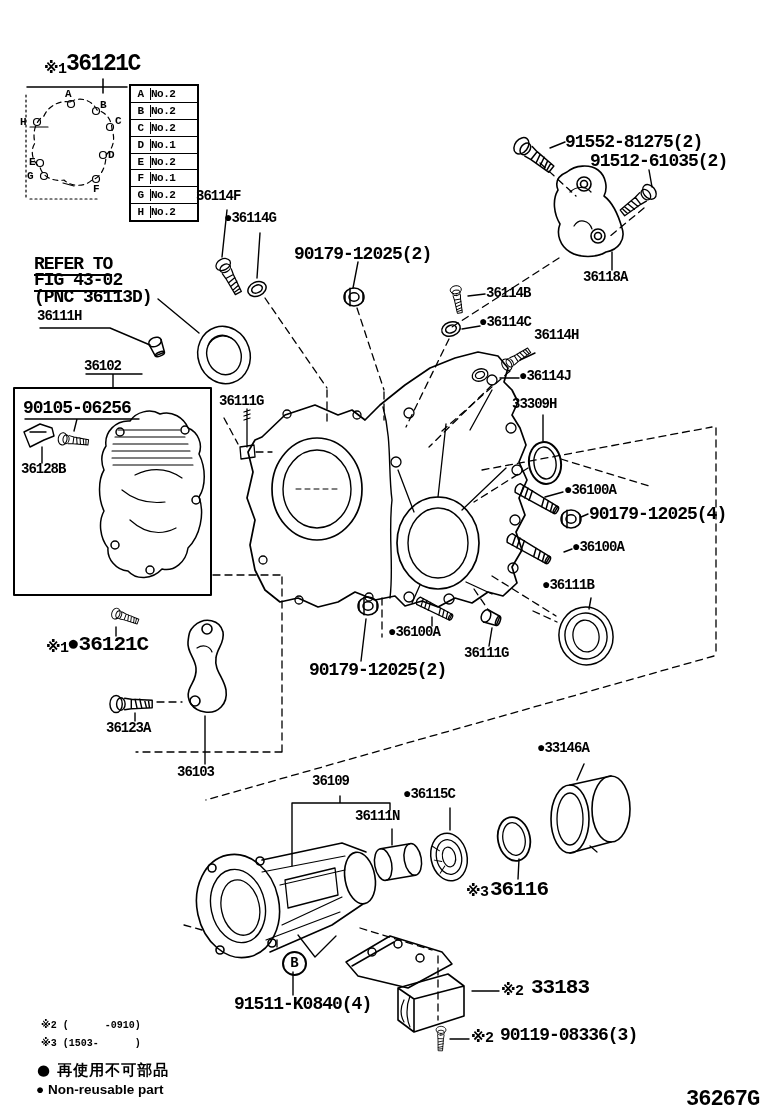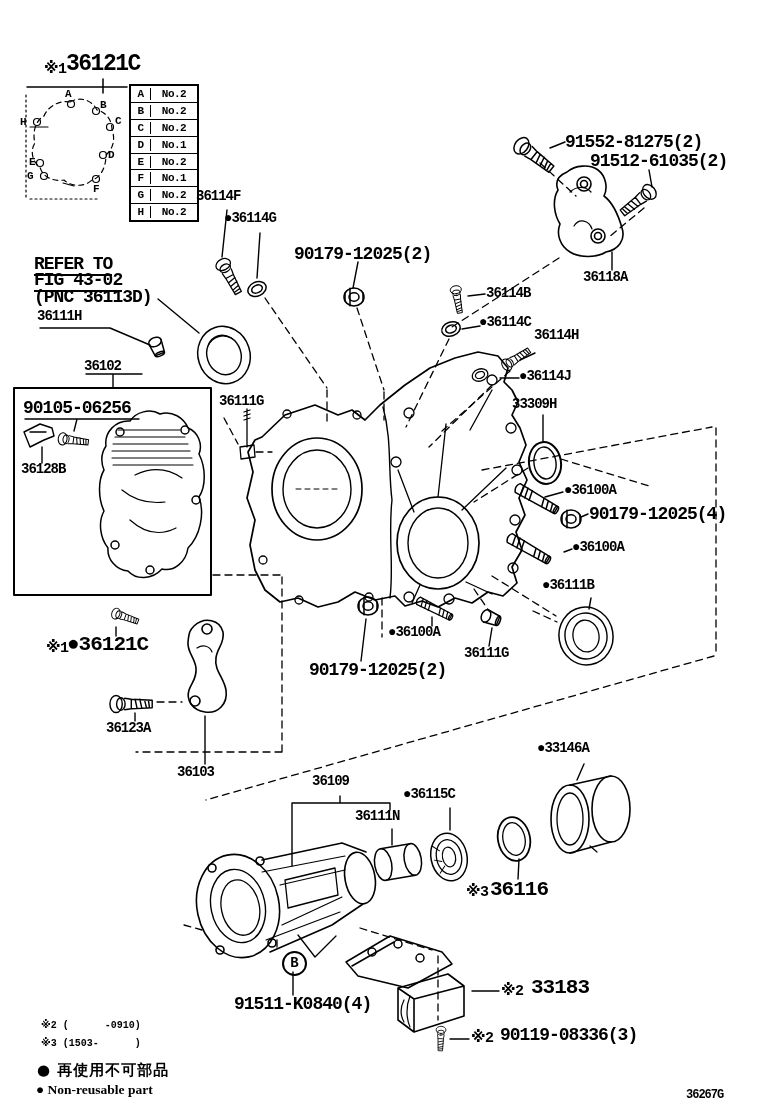--- a/index.html
+++ b/index.html
@@ -7,30 +7,30 @@
          font-family:"Liberation Mono","DejaVu Sans Mono",monospace;color:#000}
   .art{position:absolute;left:0;top:0}
   .lbl{position:absolute;font-weight:bold;font-size:14px;line-height:1;letter-spacing:-1px;
        white-space:pre;font-family:"Liberation Mono","DejaVu Sans",monospace;color:#000}
   .s18{font-size:18px}
   .s21{font-size:21px}
   .s23{font-size:23px;letter-spacing:-1.5px}
   .pre{font-size:15px;letter-spacing:-0.5px}
   .note{font-size:10px;letter-spacing:0}
   .jp{font-size:15px;font-family:"DejaVu Sans",sans-serif;letter-spacing:1px}
-  .en{font-size:13.5px;font-family:Liberation Serif, serif;letter-spacing:0}
+  .en{font-size:13.5px;font-family:Liberation Sans, sans-serif;letter-spacing:0}
   .u{border-bottom:2px solid #000;padding-bottom:1px}
   .circ{position:absolute;width:21px;height:21px;border:2px solid #000;border-radius:50%;
         text-align:center;line-height:21px;font-weight:bold;font-size:14px}
   .inset-table{position:absolute;left:129px;top:84px;width:66px;border:2px solid #000}
   .itr{display:flex;height:15.9px;align-items:center;border-bottom:1px solid #000;
        font-weight:bold;font-size:11px;letter-spacing:-0.5px}
   .itr:last-child{border-bottom:none}
   .itk{width:19px;text-align:center;border-right:1.5px solid #000}
-  .itv{flex:1;text-align:center}
+  .itv{flex:1;text-align:left}
   .pt{position:absolute;font-weight:bold;font-size:11px}
 </style>
 </head>
 <body>
 
 <div class="stage">
 
 <svg class="art" width="760" height="1112" viewBox="0 0 760 1112">
   <defs>
     <g id="bolt">
@@ -388,15 +388,15 @@
 <div class="lbl pre" style="left:471px;top:1031px">※2</div>
 <div class="lbl s18" style="left:500px;top:1026px">90119-08336(3)</div>
 
 <div class="circ" style="left:282px;top:951px">B</div>
 
 <div class="lbl note" style="left:41px;top:1021px">※2 (      -0910)</div>
 <div class="lbl note" style="left:41px;top:1039px">※3 (1503-      )</div>
 <div class="lbl jp" style="left:37px;top:1063px">● 再使用不可部品</div>
 <div class="lbl en" style="left:36px;top:1083px">● Non-reusable part</div>
 
-<div class="lbl" style="left:686px;top:1089px;font-size:12px">36267G</div>
+<div class="lbl" style="left:686px;top:1089px;font-size:22px">36267G</div>
 
 </div>
 
 </body></html>

